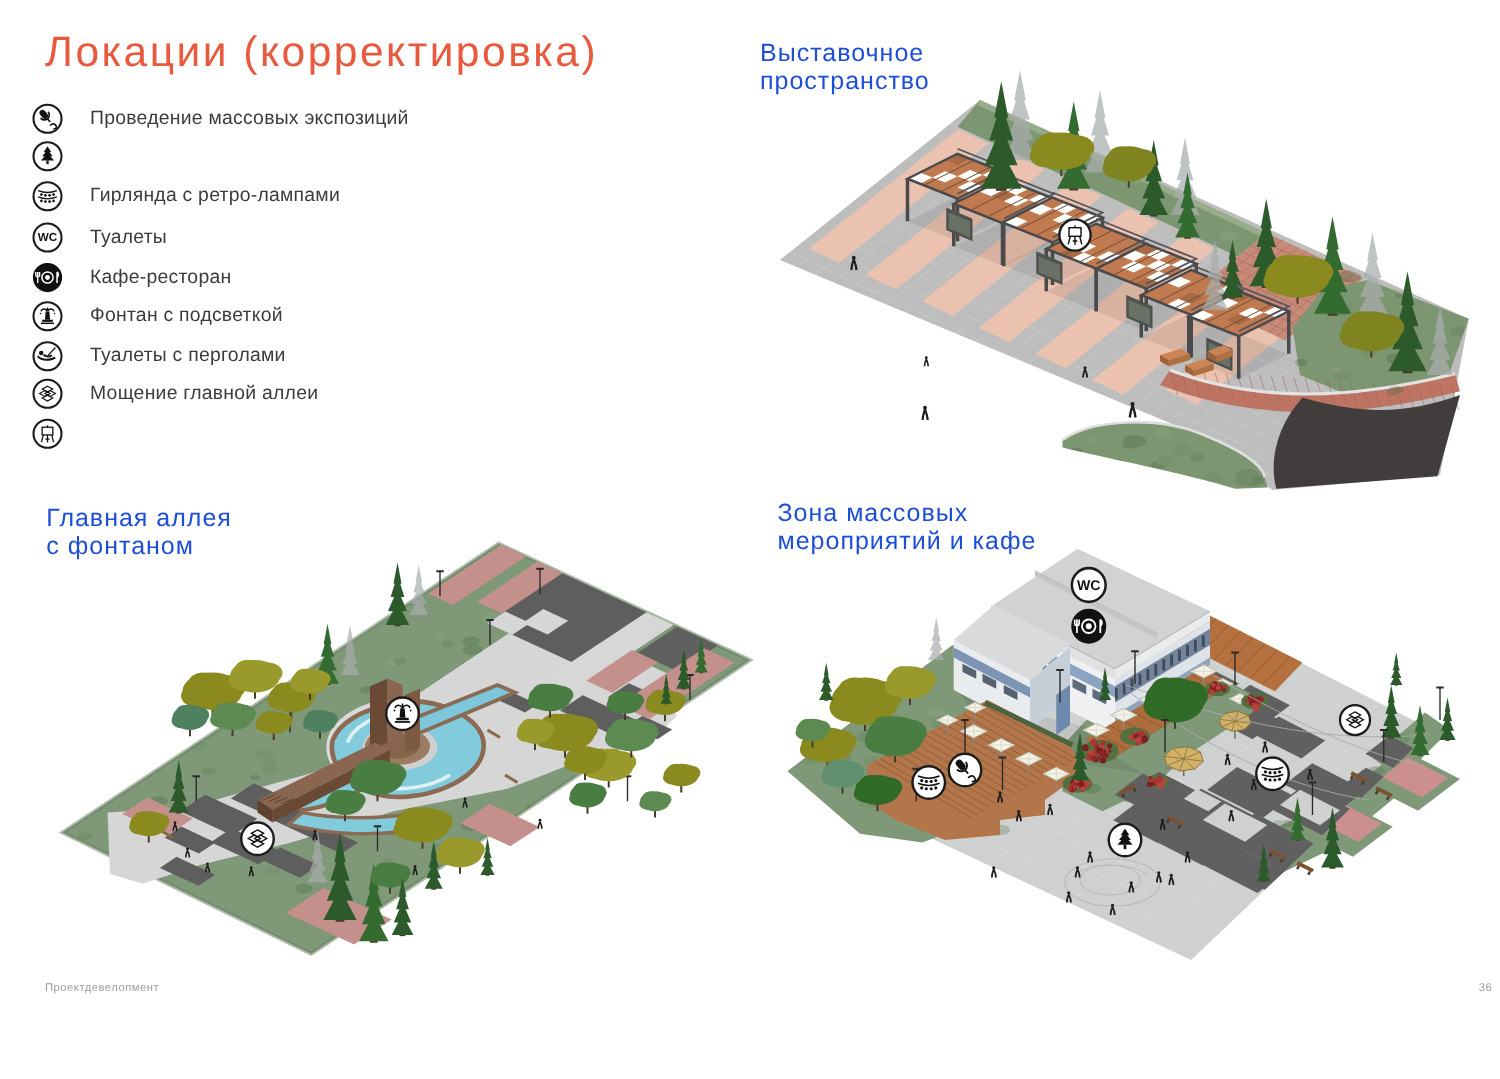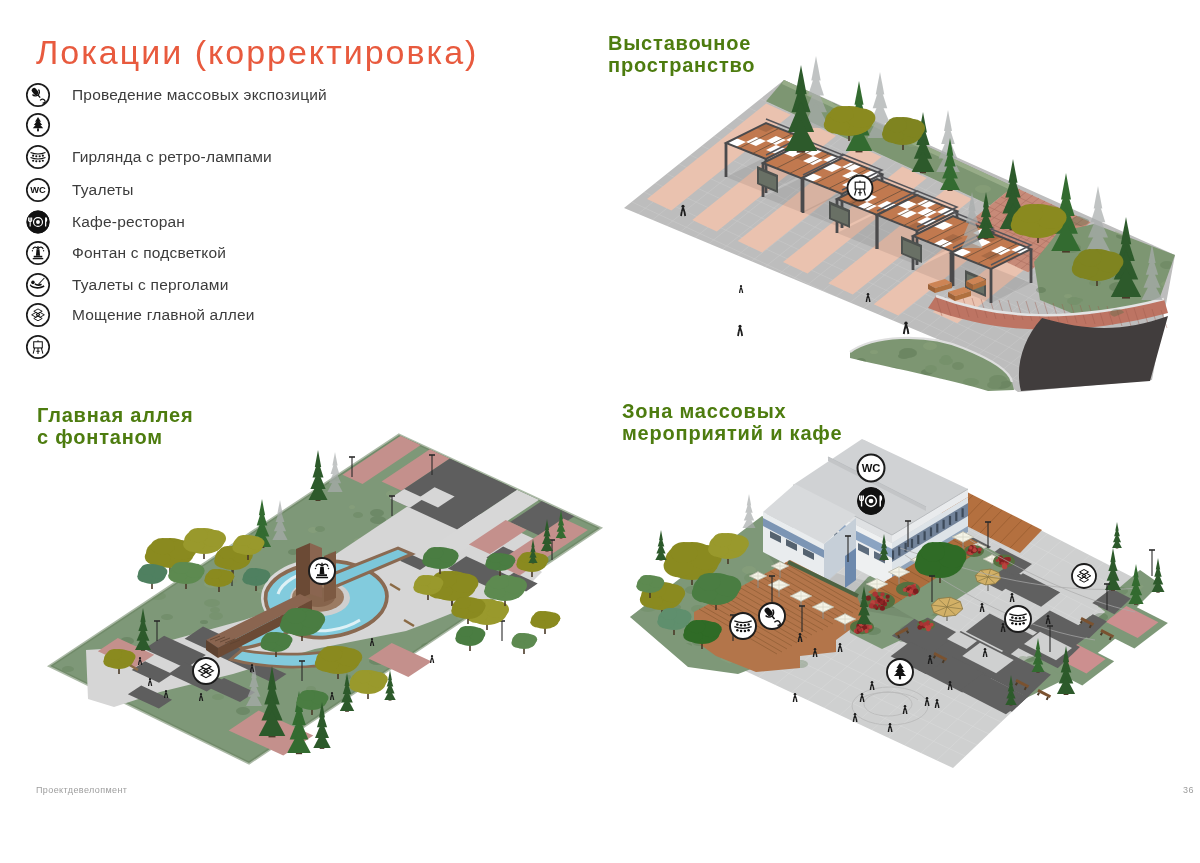--- a/index.html
+++ b/index.html
@@ -1,28 +1,28 @@
 <!DOCTYPE html>
 <html lang="ru"><head>
 <meta charset="utf-8">
 <title>Локации (корректировка)</title>
 <style>
 html,body{margin:0;padding:0;background:#fff;}
 body{width:1200px;height:863px;position:relative;overflow:hidden;
  font-family:"Liberation Sans",sans-serif;}
 .abs{position:absolute;}
 h1{font-size:34px;font-weight:400;color:#e85a3e;letter-spacing:2px;margin:0;}
-.sect{font-size:20px;line-height:22px;color:#4d7c0f;letter-spacing:0.8px;font-weight:700;}
+.sect{font-size:20px;line-height:22px;color:#1d4ed8;letter-spacing:0.8px;font-weight:400;}
 .leg-text{font-size:15.5px;color:#3c3c3c;letter-spacing:0.2px;line-height:19px;}
 .foot{font-size:9px;color:#9d9d9d;letter-spacing:0.4px;}
 </style>
 </head>
 <body>
 
-<div class="abs" style="left:36px;top:33px;">
+<div class="abs" style="left:36px;top:23px;">
     <h1>Локации (корректировка)</h1>
   </div>
 
 <div class="abs" style="left:0;top:0;width:500px;height:400px;">
 
 <svg class="abs" style="left:25px;top:82px;" width="26" height="26" viewBox="-13 -13 26 26">
       <g transform="translate(0,0)">
         <circle r="11.2" fill="#fff" stroke="#1c1c1c" stroke-width="1.68"></circle>
         <g transform="scale(0.933)" stroke="#111" fill="none">
           <g transform="rotate(-40)">

